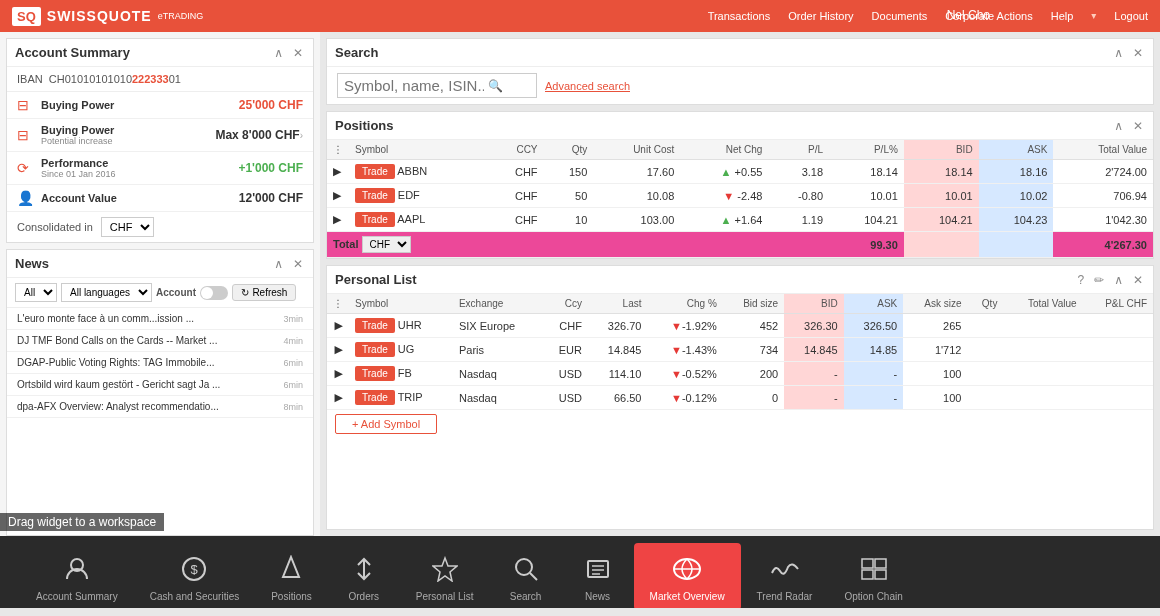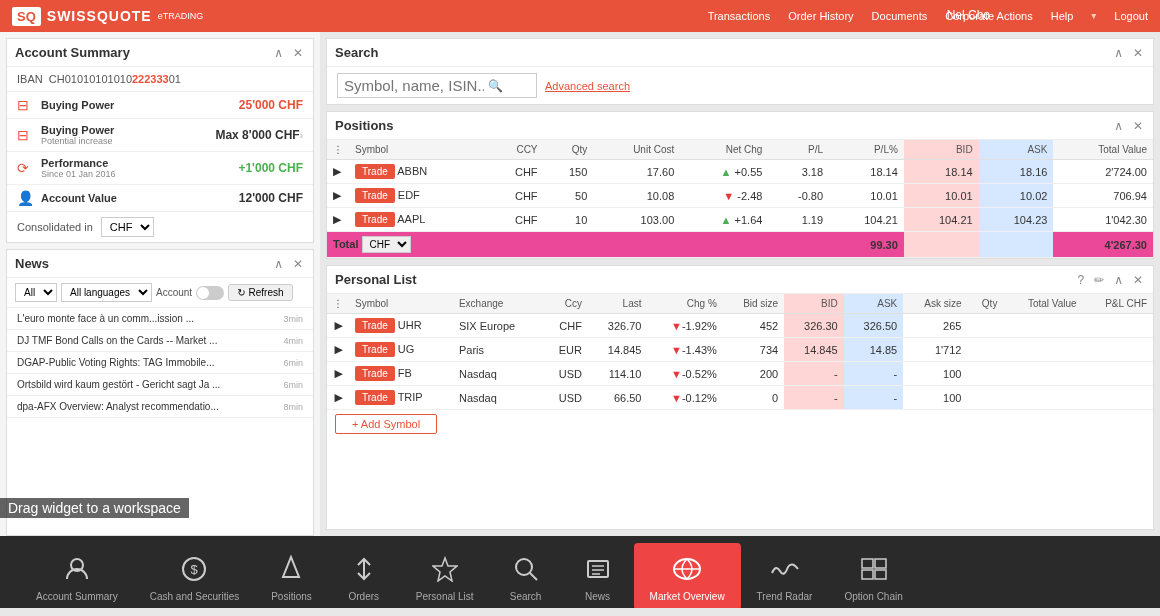--- a/index.html
+++ b/index.html
@@ -110,21 +110,21 @@
       padding: 5px 8px;
       border-bottom: 1px solid #eee;
       align-items: center;
     }
     .news-select {
       border: 1px solid #ccc;
       padding: 2px 4px;
       font-size: 10px;
       background: white;
     }
-    .news-toggle-label { font-size: 10px; color: #555; }
+    .news-toggle-label { font-size: 10px; color: #555; font-weight: bold; }
     .news-toggle {
       width: 28px; height: 14px; background: #ccc; border-radius: 7px;
       position: relative; cursor: pointer;
     }
     .news-toggle-knob {
       width: 12px; height: 12px; background: white; border-radius: 50%;
       position: absolute; top: 1px; left: 1px;
     }
     .refresh-btn {
       background: #f0f0f0;
@@ -272,25 +272,25 @@
     .bottom-taskbar {
       background: #2a2a2a;
       height: 80px;
       display: flex;
       align-items: center;
       padding: 0 20px;
       gap: 0;
     }
     .drag-hint {
       position: absolute;
-      bottom: 90px;
+      bottom: 77px;
       left: 0;
       background: rgba(0,0,0,0.6);
       color: white;
-      font-size: 14px;
+      font-size: 12px;
       padding: 2px 8px;
     }
     .taskbar-item {
       display: flex;
       flex-direction: column;
       align-items: center;
       gap: 4px;
       padding: 0 16px;
       cursor: pointer;
       color: #ccc;

